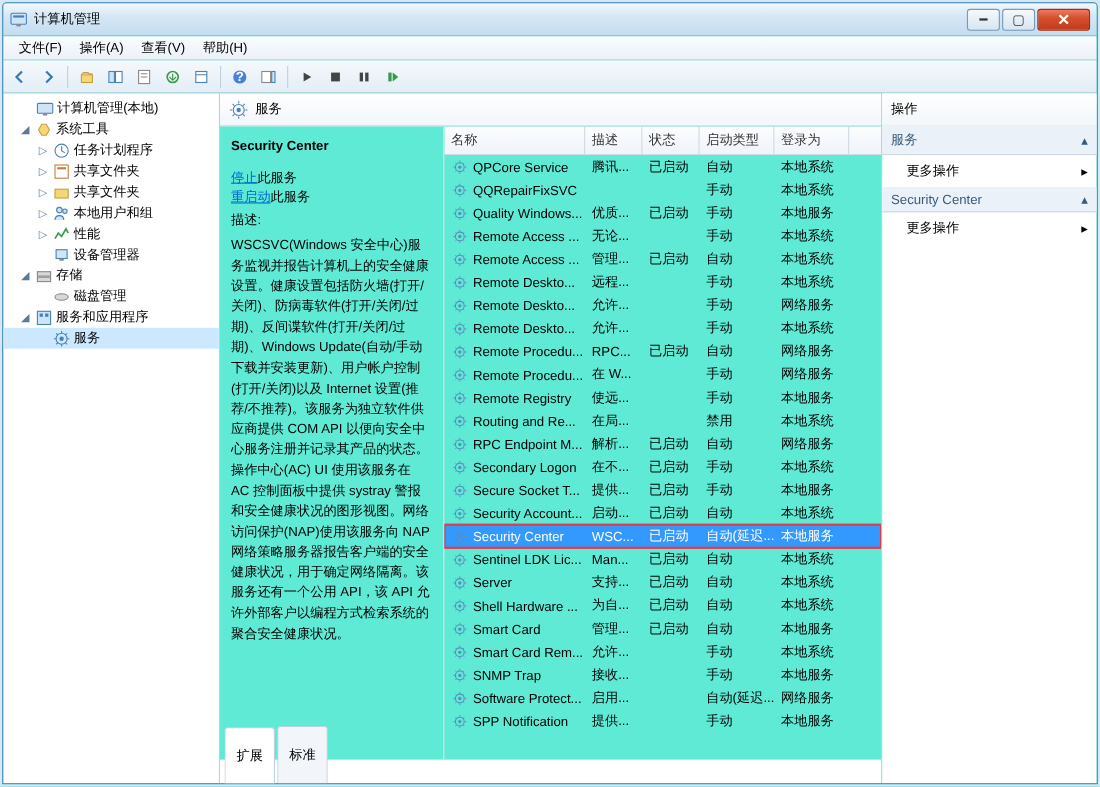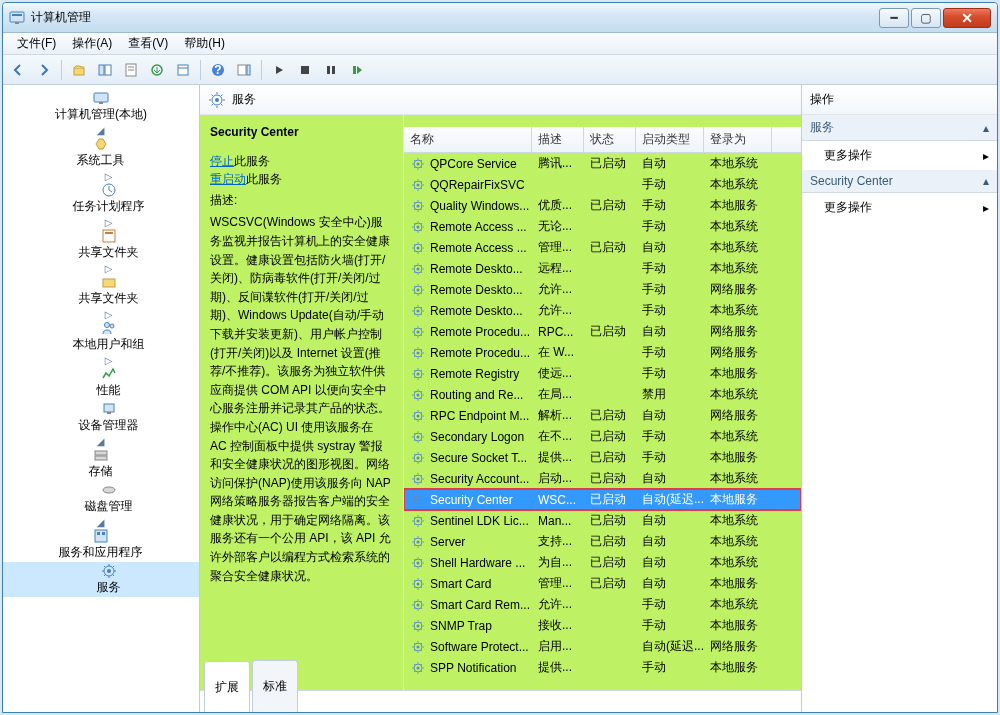--- a/index.html
+++ b/index.html
@@ -1,56 +1,56 @@
 <!DOCTYPE html>
 <html><head>
 <meta charset="utf-8">
 <style>
 * { margin: 0; padding: 0; box-sizing: border-box; font-family: "Microsoft YaHei", "SimSun", Tahoma, sans-serif; font-size: 12px; }
 body { background: #d6e7f5; width: 1000px; height: 715px; overflow: hidden; }
 
-.window { width: 996px; height: 711px; margin: 2px; background: #bef264; border: 1px solid #3c7fb1; border-radius: 4px 4px 0 0; overflow: hidden; }
+.window { width: 996px; height: 711px; margin: 2px; background: #5eead4; border: 1px solid #3c7fb1; border-radius: 4px 4px 0 0; overflow: hidden; }
 
 .titlebar { height: 30px; background: linear-gradient(#f2f8fc,#d6e7f5 40%,#c4ddf0); display: flex; align-items: center; padding: 0 6px; border-bottom: 1px solid #a0b9d0; }
 .titlebar .icon { width: 16px; height: 16px; margin-right: 6px; }
 .titlebar .title { flex: 1; color: #000; }
 .win-btns { display: flex; gap: 2px; }
 .win-btn { width: 30px; height: 20px; border: 1px solid #7a99b5; border-radius: 3px; background: linear-gradient(#f5f9fc,#d7e6f2); display:flex;align-items:center;justify-content:center;font-size:11px;color:#333;}
 .win-btn.close { width: 48px; background: linear-gradient(#f07a60,#d64f2e 40%,#c13a1a); color:#fff; border-color:#a02e12;}
 .win-btn.close .glyph{font-size:14px;font-weight:bold}
 
 .menubar { height: 22px; background: linear-gradient(#fafcfe,#eaf1f8); display:flex; align-items:flex-start; padding: 0 6px; border-bottom:1px solid #cfd9e3;}
 .menubar span { padding: 2px 8px; color:#000; }
 
 .toolbar { height: 30px; background: linear-gradient(#f5f9fc,#e3edf6); display:flex; align-items:center; padding: 0 4px; gap:4px; border-bottom:1px solid #c0cfde;}
 .tbtn { width:22px; height:22px; border:1px solid transparent; border-radius:2px; display:flex;align-items:center;justify-content:center;color:#2b5a8a;}
 .tsep{width:1px;height:20px;background:#c0cfde;margin:0 2px}
 
 .client { display:flex; height: calc(100% - 82px); }
 
 .tree-pane { width: 197px; border-right:1px solid #c0cfde; background:#fff; padding: 4px 0; overflow:auto;}
-.tnode { display:flex; align-items:center; padding: 1px 15px; white-space:nowrap;flex-direction:column; }
+.tnode { display:flex; align-items:center; padding: 1px 15px; white-space:nowrap; }
 .tnode.selected{background:#cce8ff}
 .tnode .twisty{width:12px;text-align:center;color:#5a7a9a;font-size:10px}
 .tnode .tic{width:16px;height:16px;margin:0 3px;display:flex;align-items:center;justify-content:center}
 .tindent1{padding-left:14px}
 .tindent2{padding-left:30px}
 
 .center-pane { flex:1; display:flex; flex-direction:column; border-right:1px solid #c0cfde;}
 .svc-header { height:30px; display:flex;align-items:center;padding:4px 8px;border-bottom:1px solid #e0e6ec;background:linear-gradient(#fff,#f2f6fa);}
 .svc-header .gear{width:18px;height:18px;margin-right:6px;color:#4a80b8}
 .svc-body { flex:1; display:flex; overflow:hidden; }
 .svc-detail { width:204px; padding:8px 10px; border-right:1px solid #e0e6ec; overflow:auto; line-height:1.55;}
 .svc-detail .name{font-weight:bold;margin-bottom:10px}
 .svc-detail a{color:#0066cc;text-decoration:underline}
 .svc-detail .desc-label{margin-top:2px}
 .svc-detail .desc{margin-top:4px;color:#000}
 
 .svc-list { flex:1; overflow:auto; position:relative;}
-.listhdr { display:flex; border-bottom:1px solid #d0d9e2; background:linear-gradient(#fcfdfe,#eef4fa); position:sticky;top:0;margin-top:12px;}
+.listhdr { display:flex; border-bottom:1px solid #d0d9e2; background:linear-gradient(#fcfdfe,#eef4fa); position:sticky;top:0;}
 .listhdr .col { padding:4px 6px; border-right:1px solid #d0d9e2; font-weight:normal;color:#333; overflow:hidden;text-overflow:ellipsis;white-space:nowrap;}
 .listrow { display:flex; height:21px; align-items:center;}
 .listrow.selected{background:#3399ff;color:#fff;outline:2px solid #e63946;outline-offset:-1px}
 .listrow .cell{padding:0 6px;overflow:hidden;text-overflow:ellipsis;white-space:nowrap;display:flex;align-items:center}
 .listrow .cell .sic{width:16px;height:16px;margin-right:4px;color:#5a8cc0;flex-shrink:0}
 .c-name{width:128px}.c-desc{width:52px}.c-status{width:52px}.c-start{width:68px}.c-logon{width:68px}
 
 .svc-tabs { height:22px; border-top:1px solid #d0d9e2; display:flex;align-items:flex-end;padding:0 4px;background:#fff}
 .svc-tab{padding:17px 10px;border:1px solid #c0cfde;border-bottom:none;border-radius:3px 3px 0 0;margin-right:2px;background:#f2f6fa}
 .svc-tab.active{background:#fff;position:relative;top:1px}

